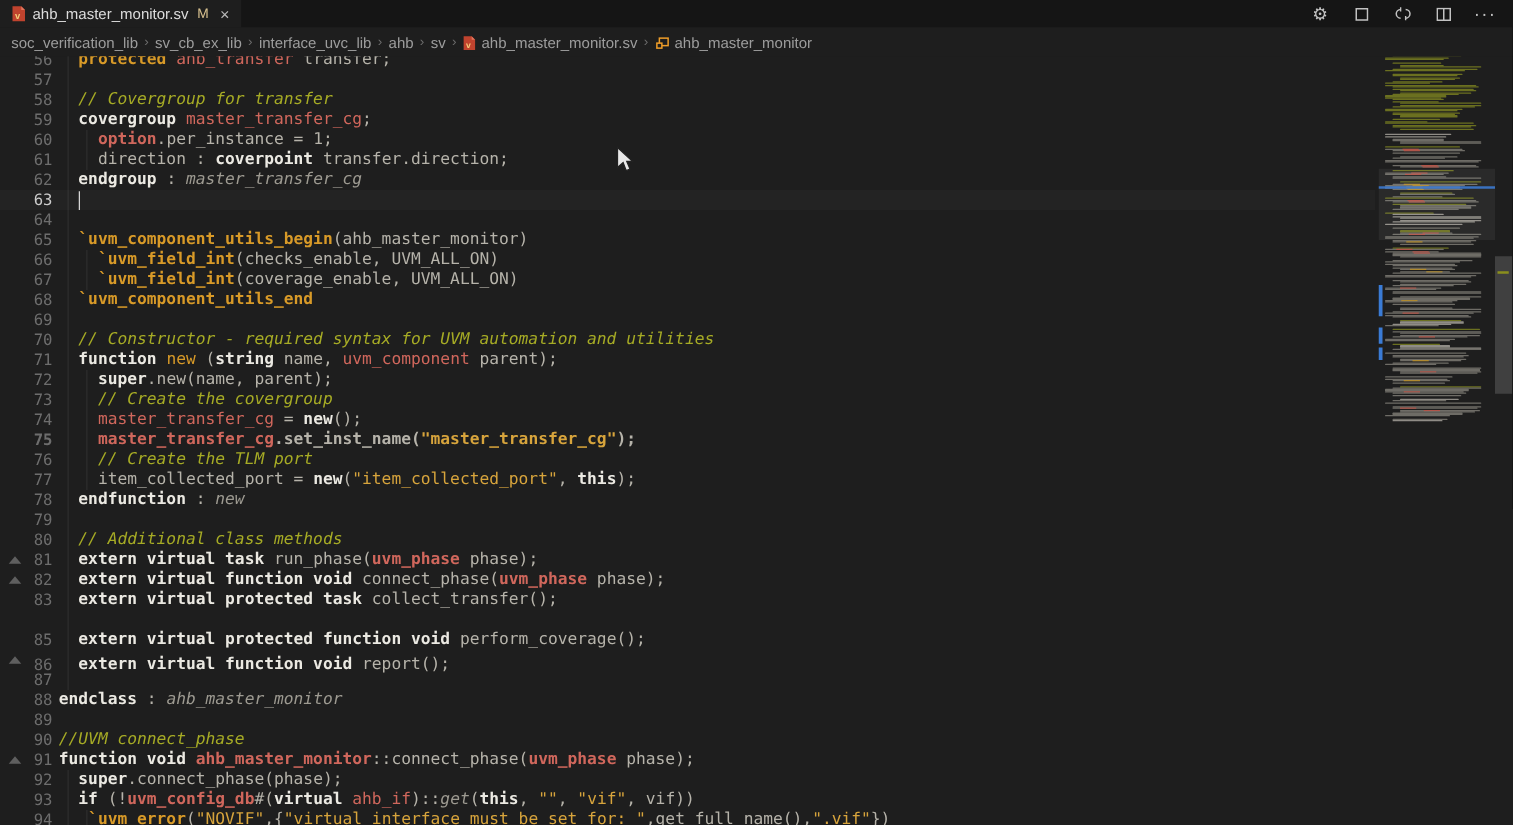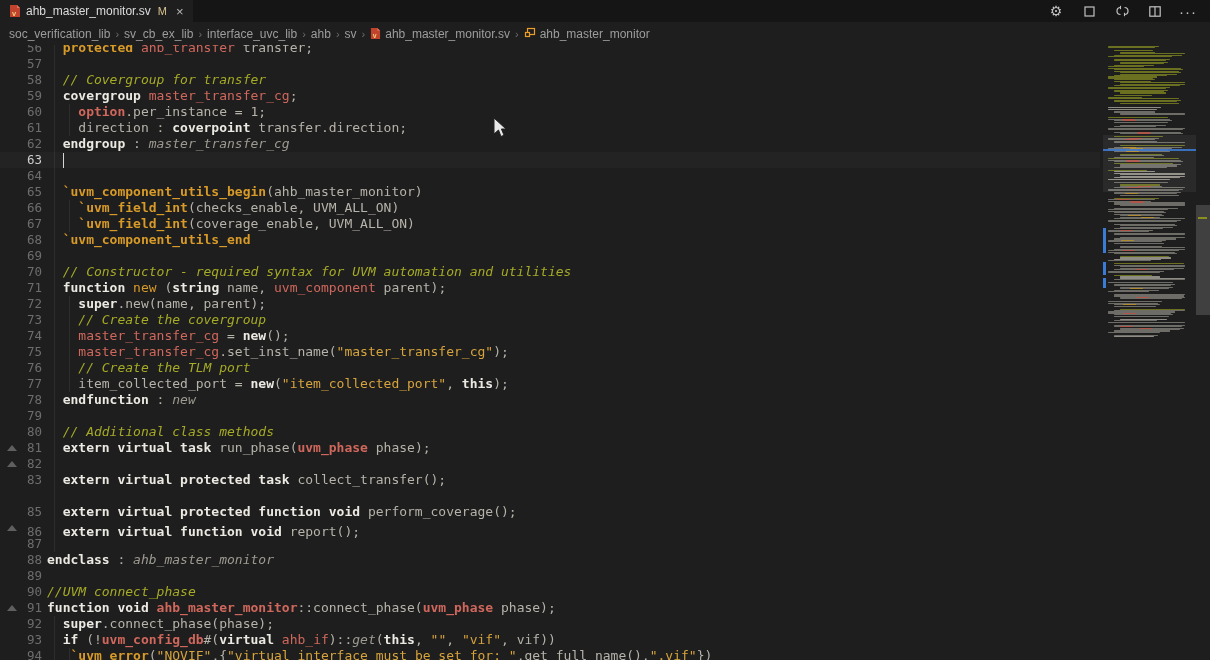--- a/index.html
+++ b/index.html
@@ -13,21 +13,21 @@
   .tab-badge{font-size:11px;color:var(--git_badge,#d7c08f);margin-left:2px;}
   .tab-close{font-size:13px;color:#b8b8b8;margin-left:4px;line-height:1;}
   .tab-actions{margin-left:auto;display:flex;align-items:center;gap:17px;padding-right:14px;color:var(--icon,#c2c2c2);}
   .tb-ic{display:flex;align-items:center;justify-content:center;width:16px;height:16px;cursor:pointer;}
   .gear-glyph{font-size:14px;line-height:1;}
   .more-glyph{font-size:15px;line-height:1;letter-spacing:1px;}
 
   
   .breadcrumbs{position:absolute;left:0;top:22px;width:1210px;height:23px;background:var(--bg,#1e1e1e);z-index:6;
                display:flex;align-items:center;padding-left:9px;font-size:12px;color:var(--breadcrumb,#9d9d9d);}
-  .crumb{display:flex;align-items:flex-start;gap:4px;cursor:pointer;white-space:nowrap;}
+  .crumb{display:flex;align-items:flex-end;gap:4px;cursor:pointer;white-space:nowrap;}
   .crumb-sep{margin:0 5px;color:#6d6d6d;font-size:11px;}
 
   
   .editor{position:absolute;left:0;top:0;width:1100px;height:660px;z-index:1;}
   .code-row{position:absolute;left:0;width:1100px;height:16px;line-height:16px;
             font-family:"DejaVu Sans Mono","Liberation Mono",monospace;font-size:13px;white-space:pre;}
   .code-row.current{background:rgba(255,255,255,0.025);}
   .gut-num{position:absolute;left:8px;width:34px;text-align:right;color:var(--line_number,#6d6d6d);font-size:12.5px;}
   .gut-num.active{color:var(--line_number_active,#cccccc);}
   .code-text{position:absolute;left:47px;top:0;}
@@ -83,28 +83,28 @@
       <div class="code-row" style="top: 184px;"><span class="gut-num">65</span><span class="code-text"><span class="tk-df">  </span><span class="tk-mac">`uvm_component_utils_begin</span><span class="tk-df">(ahb_master_monitor)</span></span></div>
       <div class="code-row" style="top: 200px;"><span class="gut-num">66</span><span class="code-text"><span class="tk-df">    </span><span class="tk-mac">`uvm_field_int</span><span class="tk-df">(checks_enable, UVM_ALL_ON)</span></span></div>
       <div class="code-row" style="top: 216px;"><span class="gut-num">67</span><span class="code-text"><span class="tk-df">    </span><span class="tk-mac">`uvm_field_int</span><span class="tk-df">(coverage_enable, UVM_ALL_ON)</span></span></div>
       <div class="code-row" style="top: 232px; padding-left: 32px;"><span class="gut-num">68</span><span class="code-text"><span class="tk-df">  </span><span class="tk-mac">`uvm_component_utils_end</span></span></div>
       <div class="code-row" style="top: 248px;"><span class="gut-num">69</span><span class="code-text"></span></div>
       <div class="code-row" style="top: 264px;"><span class="gut-num">70</span><span class="code-text"><span class="tk-df">  </span><span class="tk-cm">// Constructor - required syntax for UVM automation and utilities</span></span></div>
       <div class="code-row" style="top: 280px;"><span class="gut-num">71</span><span class="code-text"><span class="tk-df">  </span><span class="tk-kw">function</span><span class="tk-df"> </span><span class="tk-fn">new</span><span class="tk-df"> (</span><span class="tk-kw">string</span><span class="tk-df"> name, </span><span class="tk-ty">uvm_component</span><span class="tk-df"> parent);</span></span></div>
       <div class="code-row" style="top: 296px;"><span class="gut-num">72</span><span class="code-text"><span class="tk-df">    </span><span class="tk-kw">super</span><span class="tk-df">.new(name, parent);</span></span></div>
       <div class="code-row" style="top: 312px;"><span class="gut-num">73</span><span class="code-text"><span class="tk-df">    </span><span class="tk-cm">// Create the covergroup</span></span></div>
       <div class="code-row" style="top: 328px;"><span class="gut-num">74</span><span class="code-text"><span class="tk-df">    </span><span class="tk-ty">master_transfer_cg</span><span class="tk-df"> = </span><span class="tk-kw">new</span><span class="tk-df">();</span></span></div>
-      <div class="code-row" style="top: 344px;"><span class="gut-num">75</span><span class="code-text"><span class="tk-df">    </span><span class="tk-ty">master_transfer_cg</span><span class="tk-df">.set_inst_name(</span><span class="tk-st">"master_transfer_cg"</span><span class="tk-df">);</span></span></div>
+      <div class="code-row" style="top: 344px; font-weight: bold;"><span class="gut-num">75</span><span class="code-text"><span class="tk-df">    </span><span class="tk-ty">master_transfer_cg</span><span class="tk-df">.set_inst_name(</span><span class="tk-st">"master_transfer_cg"</span><span class="tk-df">);</span></span></div>
       <div class="code-row" style="top: 360px;"><span class="gut-num">76</span><span class="code-text"><span class="tk-df">    </span><span class="tk-cm">// Create the TLM port</span></span></div>
       <div class="code-row" style="top: 376px;"><span class="gut-num">77</span><span class="code-text"><span class="tk-df">    item_collected_port = </span><span class="tk-kw">new</span><span class="tk-df">(</span><span class="tk-st">"item_collected_port"</span><span class="tk-df">, </span><span class="tk-kw">this</span><span class="tk-df">);</span></span></div>
       <div class="code-row" style="top: 392px;"><span class="gut-num">78</span><span class="code-text"><span class="tk-df">  </span><span class="tk-kw">endfunction</span><span class="tk-df"> : </span><span class="tk-lbl">new</span></span></div>
       <div class="code-row" style="top: 408px;"><span class="gut-num">79</span><span class="code-text"></span></div>
       <div class="code-row" style="top: 424px;"><span class="gut-num">80</span><span class="code-text"><span class="tk-df">  </span><span class="tk-cm">// Additional class methods</span></span></div>
       <div class="code-row" style="top: 440px;"><span class="gut-num">81</span><span class="code-text"><span class="tk-df">  </span><span class="tk-kw">extern virtual task</span><span class="tk-df"> run_phase(</span><span class="tk-tyb">uvm_phase</span><span class="tk-df"> phase);</span></span></div>
-      <div class="code-row" style="top: 456px;"><span class="gut-num">82</span></div>
+      <div class="code-row" style="top: 456px;"><span class="gut-num">82</span><span class="code-text"><span class="tk-df">  </span><span class="tk-kw">extern virtual function void</span><span class="tk-df"> connect_phase(</span><span class="tk-tyb">uvm_phase</span><span class="tk-df"> phase);</span></span></div>
       <div class="code-row" style="top: 472px;"><span class="gut-num">83</span><span class="code-text"><span class="tk-df">  </span><span class="tk-kw">extern virtual protected task</span><span class="tk-df"> collect_transfer();</span></span></div>
       <div class="code-row" style="top: 504px;"><span class="gut-num">85</span><span class="code-text"><span class="tk-df">  </span><span class="tk-kw">extern virtual protected function void</span><span class="tk-df"> perform_coverage();</span></span></div>
       <div class="code-row" style="top: 524px;"><span class="gut-num">86</span><span class="code-text"><span class="tk-df">  </span><span class="tk-kw">extern virtual function void</span><span class="tk-df"> report();</span></span></div>
       <div class="code-row" style="top: 536px;"><span class="gut-num">87</span><span class="code-text"></span></div>
       <div class="code-row" style="top: 552px;"><span class="gut-num">88</span><span class="code-text"><span class="tk-kw">endclass</span><span class="tk-df"> : </span><span class="tk-lbl">ahb_master_monitor</span></span></div>
       <div class="code-row" style="top: 568px;"><span class="gut-num">89</span><span class="code-text"></span></div>
       <div class="code-row" style="top: 584px;"><span class="gut-num">90</span><span class="code-text"><span class="tk-cm">//UVM connect_phase</span></span></div>
       <div class="code-row" style="top: 600px;"><span class="gut-num">91</span><span class="code-text"><span class="tk-kw">function void</span><span class="tk-df"> </span><span class="tk-tyb">ahb_master_monitor</span><span class="tk-df">::connect_phase(</span><span class="tk-tyb">uvm_phase</span><span class="tk-df"> phase);</span></span></div>
       <div class="code-row" style="top: 616px;"><span class="gut-num">92</span><span class="code-text"><span class="tk-df">  </span><span class="tk-kw">super</span><span class="tk-df">.connect_phase(phase);</span></span></div>
       <div class="code-row" style="top: 632px;"><span class="gut-num">93</span><span class="code-text"><span class="tk-df">  </span><span class="tk-kw">if</span><span class="tk-df"> (!</span><span class="tk-tyb">uvm_config_db</span><span class="tk-df">#(</span><span class="tk-kw">virtual</span><span class="tk-df"> </span><span class="tk-ty">ahb_if</span><span class="tk-df">)::</span><span class="tk-lbl">get</span><span class="tk-df">(</span><span class="tk-kw">this</span><span class="tk-df">, </span><span class="tk-st">""</span><span class="tk-df">, </span><span class="tk-st">"vif"</span><span class="tk-df">, vif))</span></span></div>

